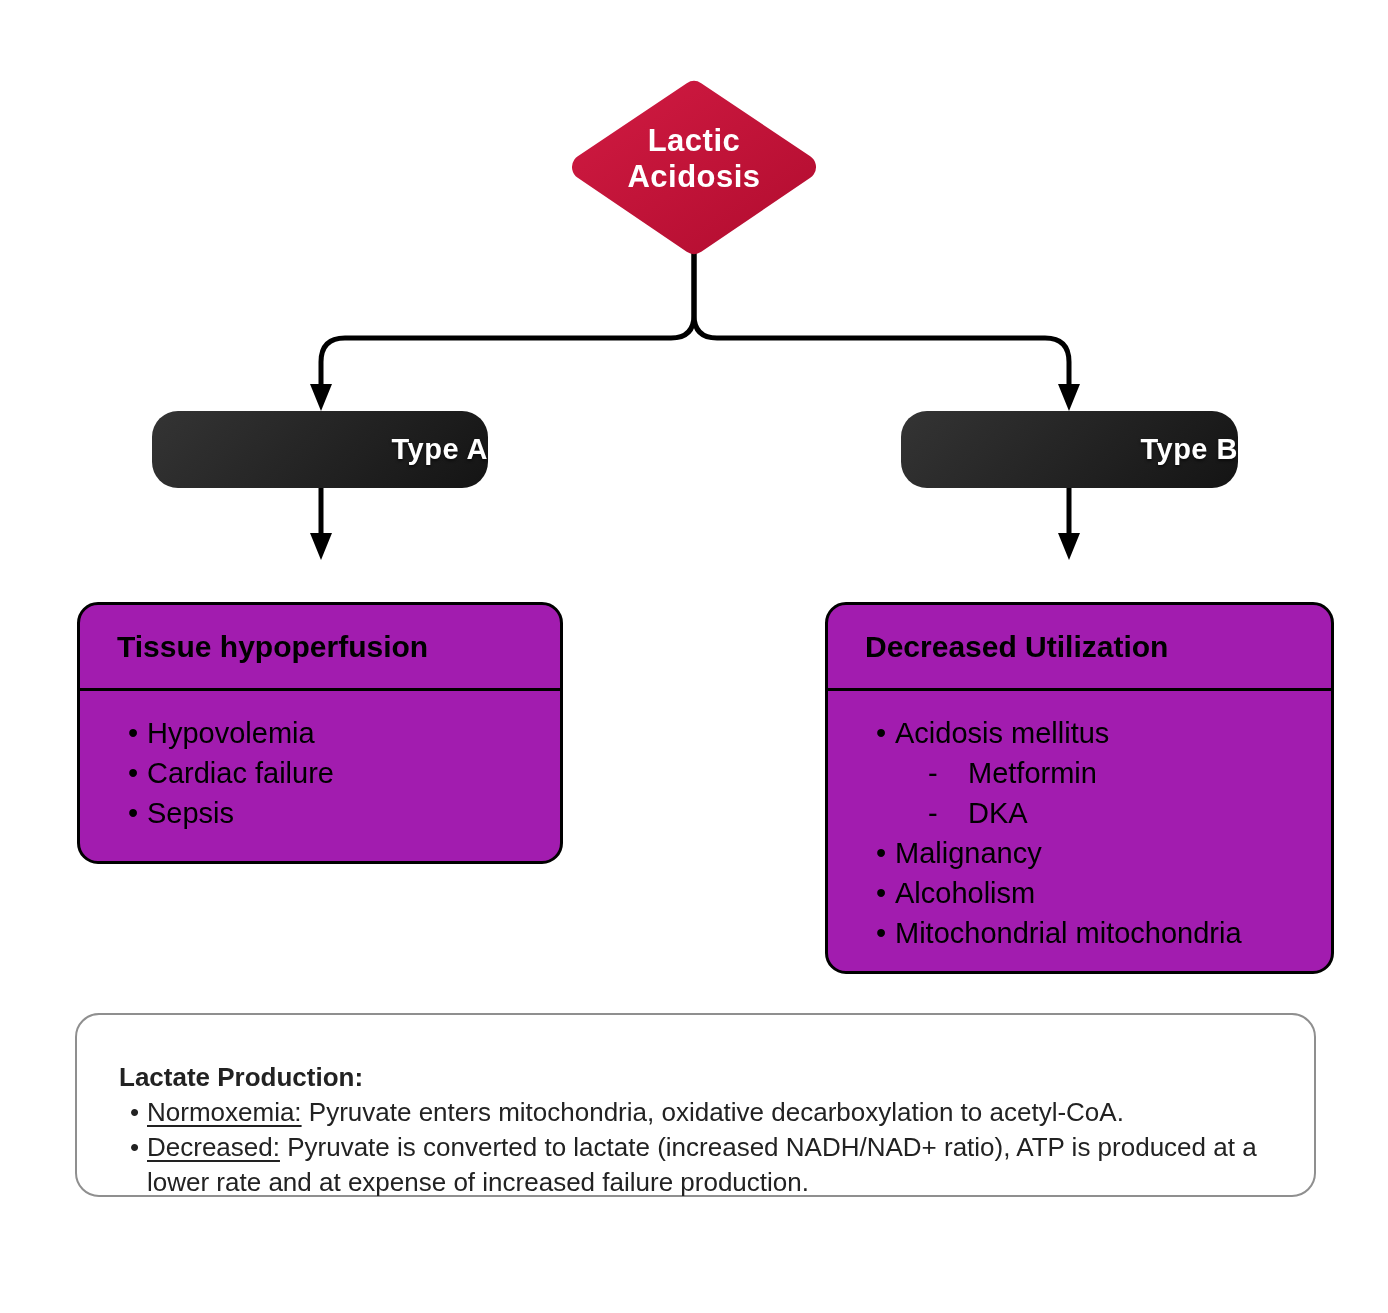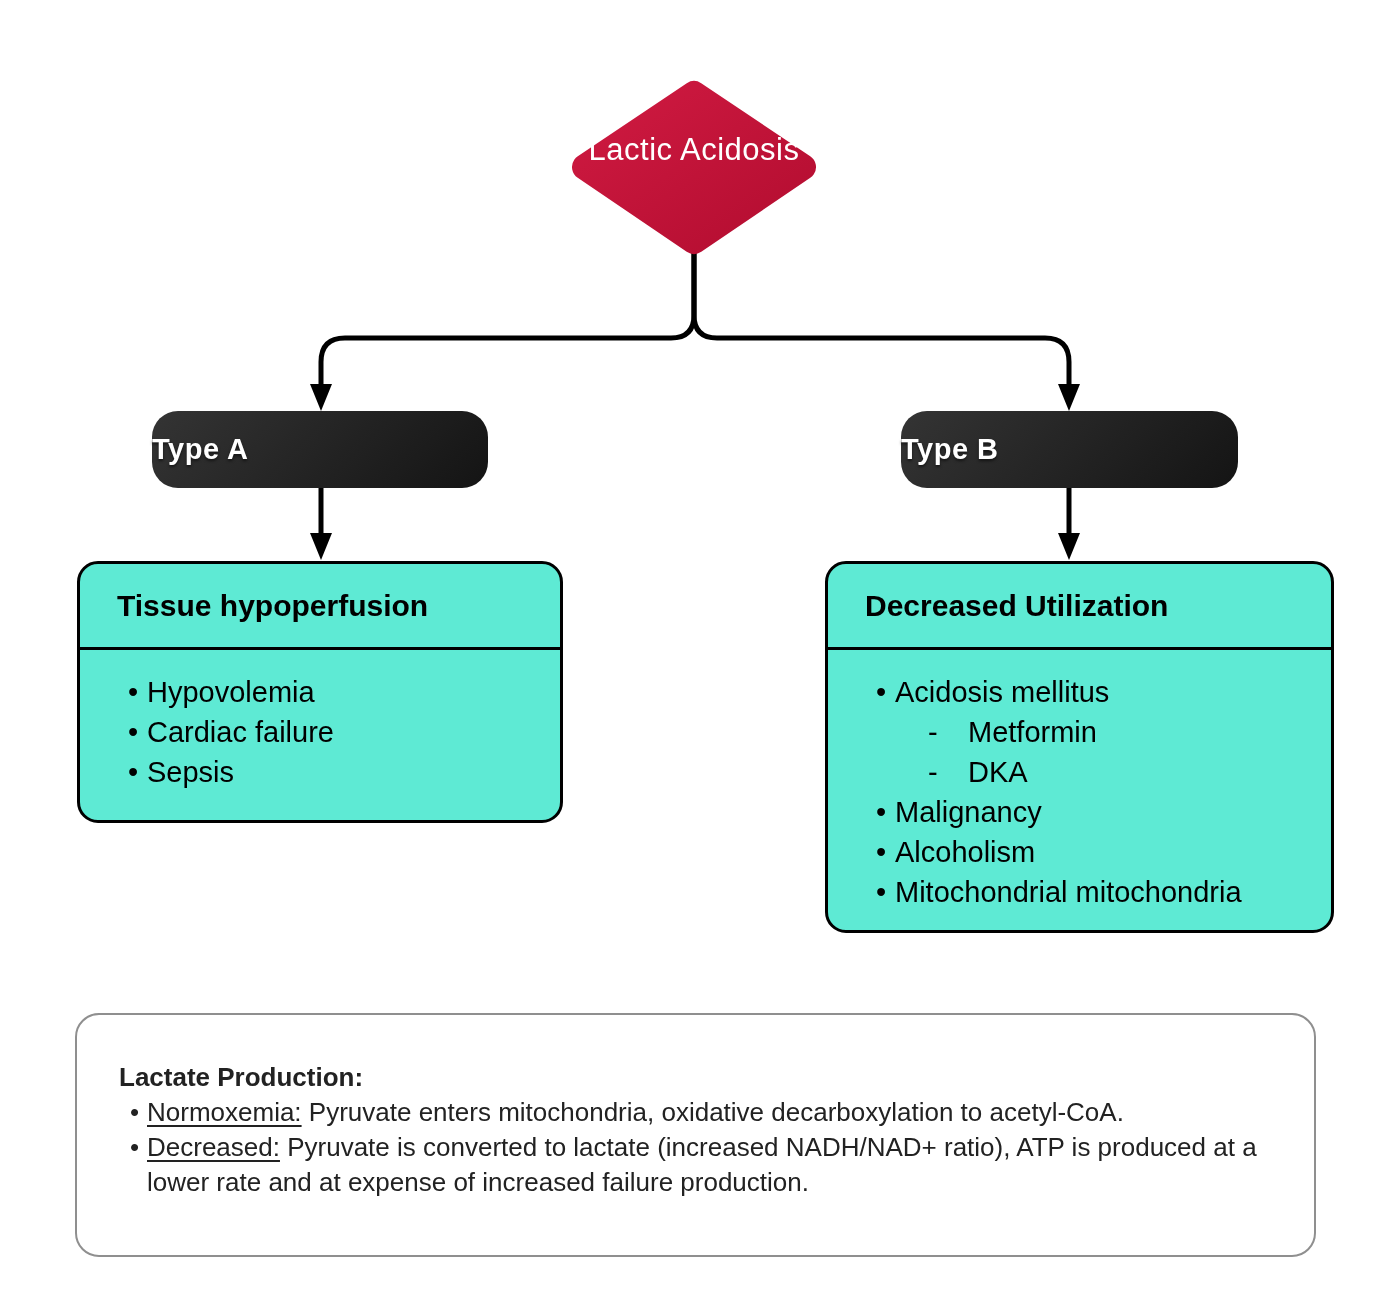--- a/index.html
+++ b/index.html
@@ -29,46 +29,47 @@
     stroke: none;
   }
   .stop-d1 { stop-color: var(--diamond-fill-light, #d01a41); }
   .stop-d2 { stop-color: var(--diamond-fill-dark, #b30d30); }
 
   .diamond-label {
     position: absolute;
     left: 584px; top: 123px;
     width: 220px;
     text-align: center;
-    font-size: 31px; font-weight: normal;
-    line-height: 54px;
+    font-size: 31px; font-weight: bold;
+    line-height: 36px;
     color: var(--text-white, #fff);
     letter-spacing: 0.5px;
   }
 
   .pill {
     position: absolute;
     height: 77px;
     border-radius: 26px;
     background: linear-gradient(135deg, var(--branch-pill-light, #333) 0%, var(--branch-pill-dark, #161616) 100%);
-    display: flex; align-items: center; justify-content: flex-start;
+    display: flex; align-items: center; justify-content: flex-end;
     color: var(--text-white, #fff);
     font-size: 29px; font-weight: bold;
     text-shadow: 0 2px 3px rgba(0,0,0,0.55);
     letter-spacing: 0.5px;
   }
   .pill-a { left: 152px; top: 411px; width: 336px; }
   .pill-b { left: 901px; top: 411px; width: 337px; }
 
   .cause-box {
     position: absolute;
-    background: #5eead4;
+    background: #a21caf;
     border: 3.5px solid var(--box-border, #000);
     border-radius: 21px;
     overflow: hidden;
+    margin-top: 41px;
   }
   .box-a { left: 77px;  top: 561px; width: 486px; height: 262px; }
   .box-b { left: 825px; top: 561px; width: 509px; height: 372px; }
 
   .box-header {
     height: 86px;
     border-bottom: 3.5px solid var(--box-border, #000);
     display: flex; align-items: center;
     padding-left: 37px;
     font-size: 30px; font-weight: bold;
@@ -90,21 +91,21 @@
   }
   .cause-list li.dash { padding-left: 92px; }
   .cause-list li.dash::before {
     content: "-";
     position: absolute; left: 52px; top: 0;
   }
 
   .note {
     position: absolute;
     left: 75px; top: 1013px;
-    width: 1241px; height: 244px;
+    width: 1241px; height: 184px;
     background: #ffffff;
     border: 2px solid var(--note-border, #8f8f8f);
     border-radius: 24px;
     padding: 45px 34px 0 42px;
     color: var(--note-text, #222);
   }
   .note-heading {
     font-size: 26px; font-weight: bold;
     line-height: 35px;
   }

